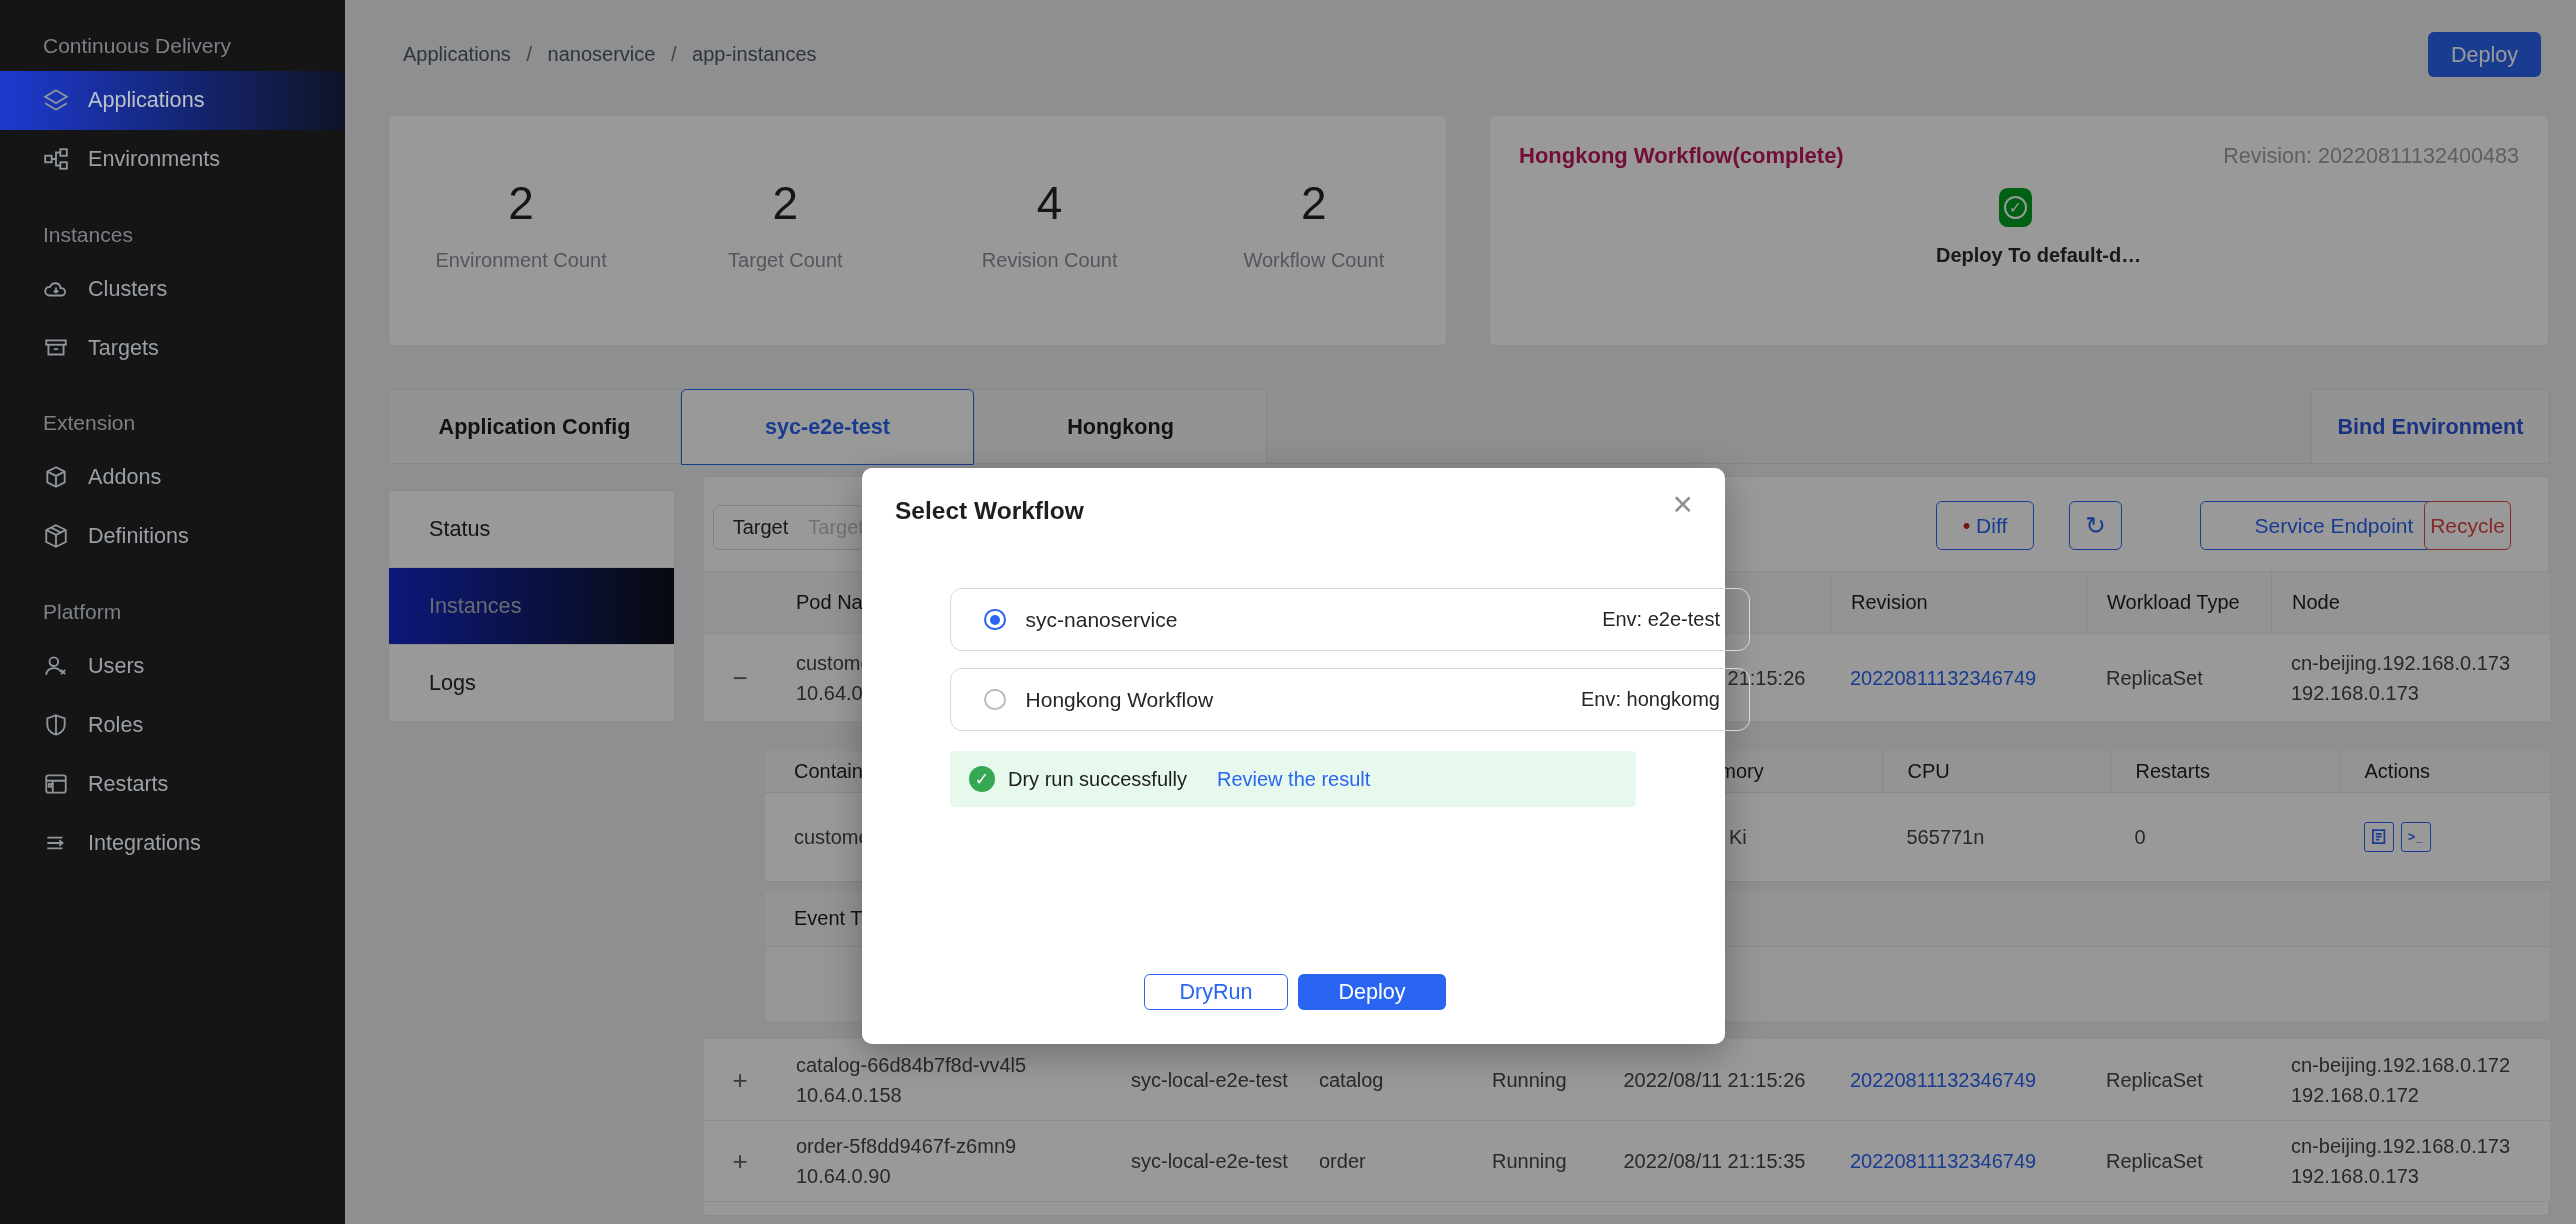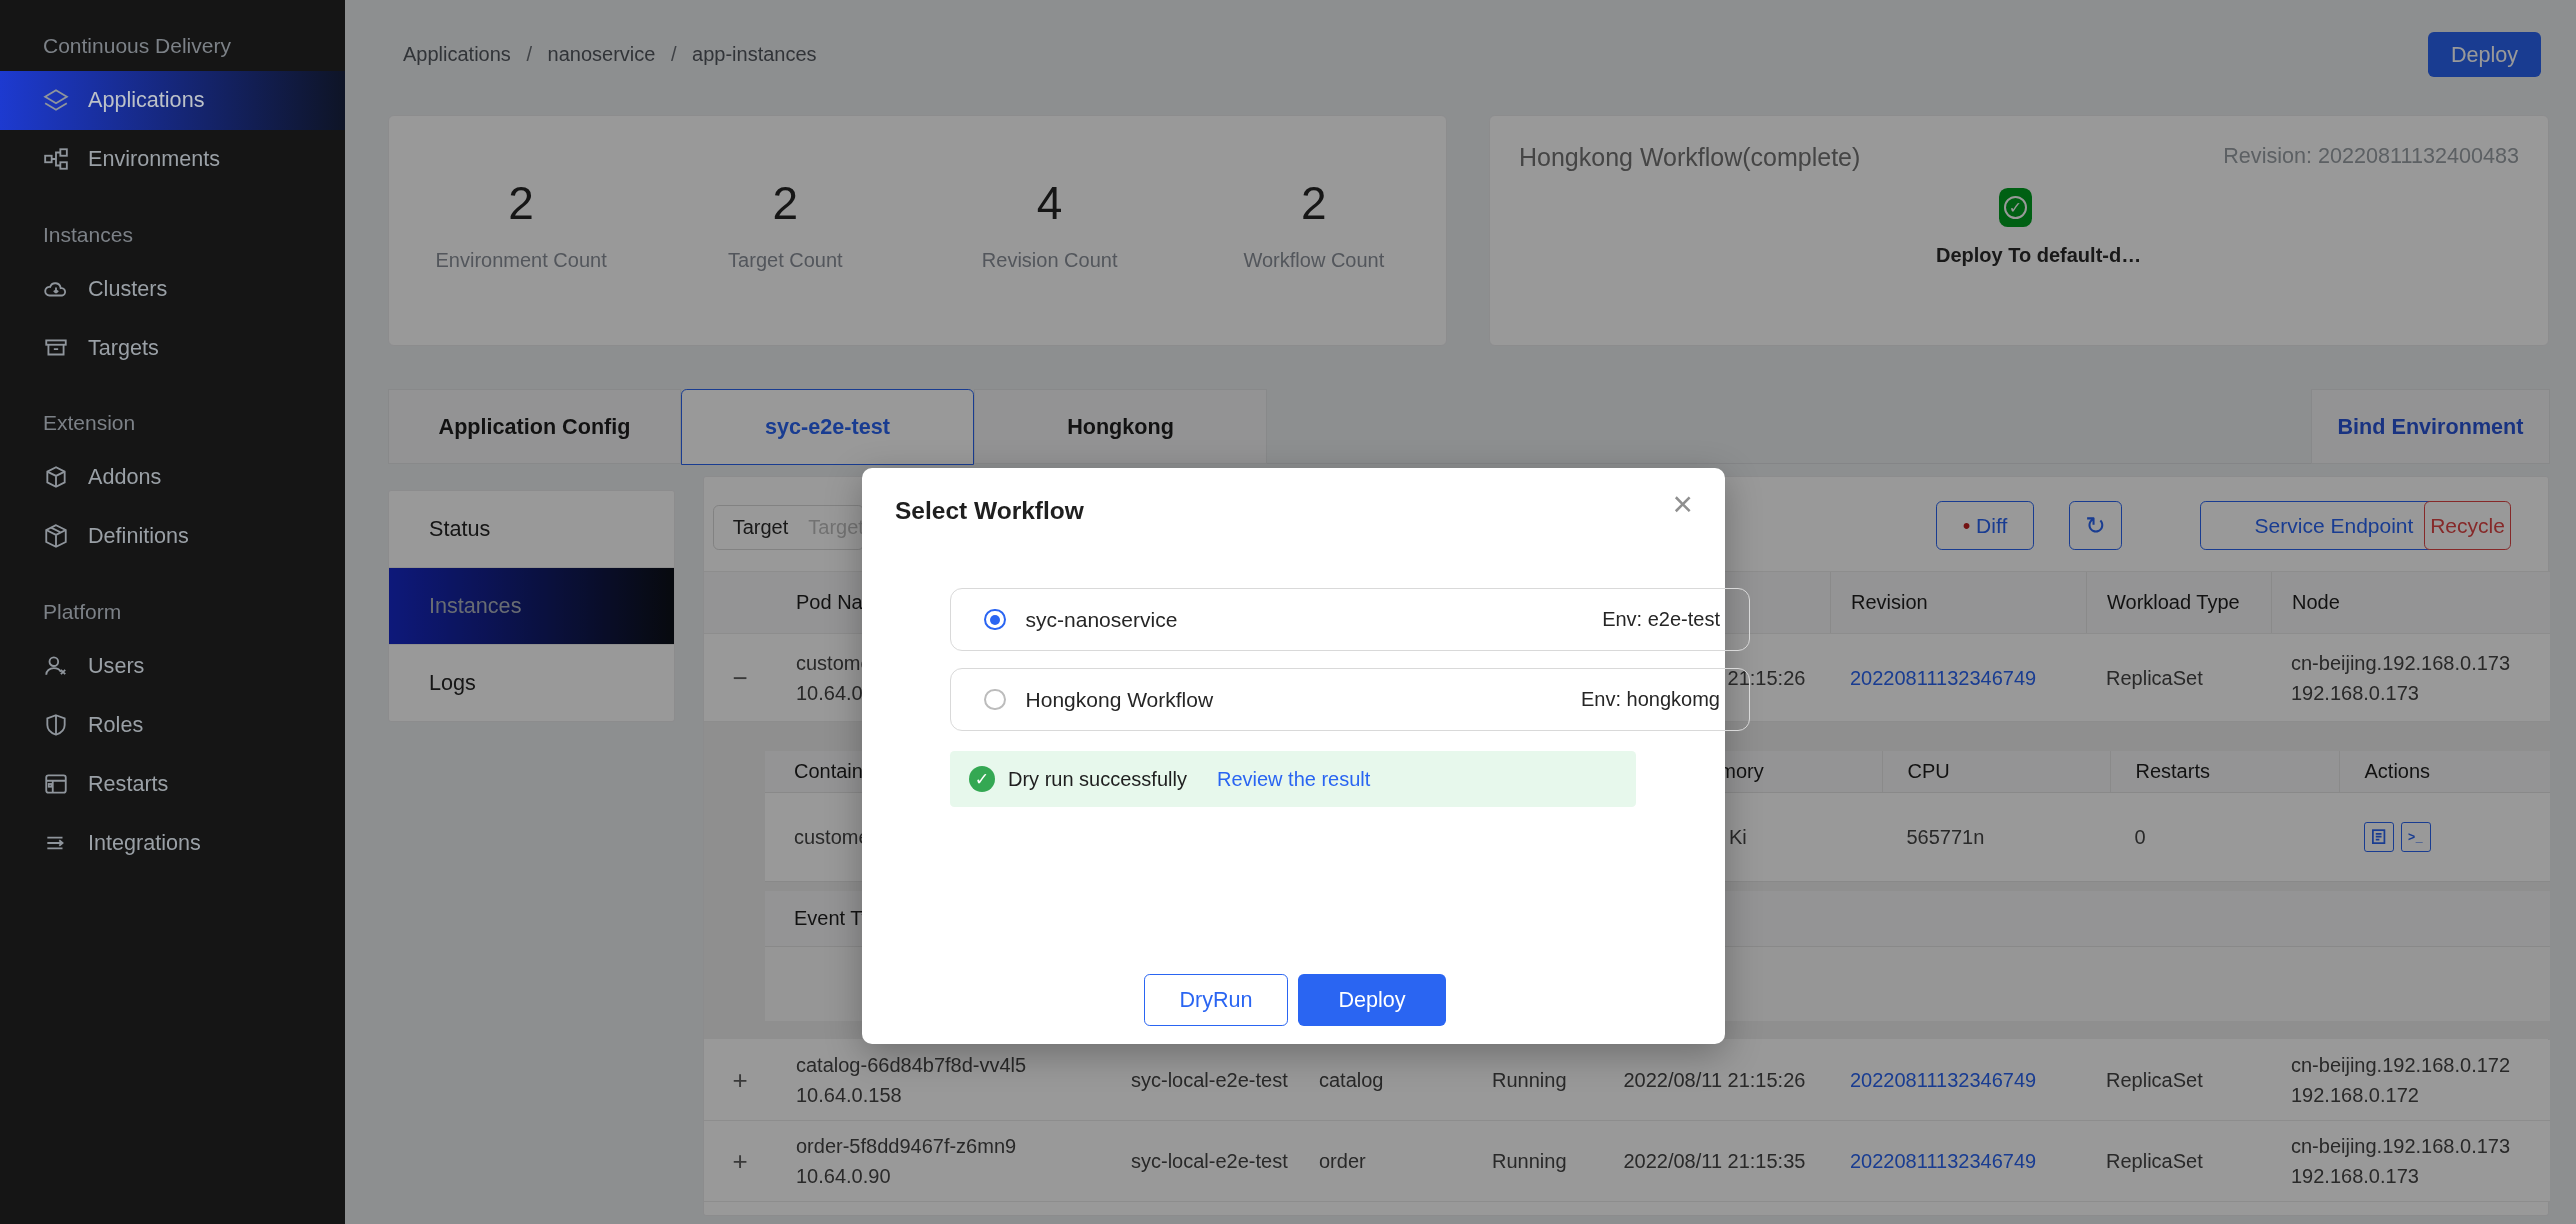--- a/index.html
+++ b/index.html
@@ -23,21 +23,21 @@
   .btn-primary-top { position:absolute; right:35px; top:32px; width:113px; height:45px;
     background:#2a65f2; color:#fff; font-size:21.6px; border:none; border-radius:5.8px; cursor:pointer; }
 
   .card { position:absolute; background:#fff; border:0.7px solid #e9eaec; border-radius:5.8px; }
   .stats-card { left:43px; top:115px; width:1059px; height:231px; display:flex; align-items:center; }
   .stat { flex:1; text-align:center; margin-top:-13px; }
   .stat-value { font-size:46px; color:#262626; }
   .stat-label { font-size:20px; color:#8a9099; margin-top:19px; }
 
   .wf-card { left:1144px; top:115px; width:1060px; height:231px; }
-  .wf-title { position:absolute; left:29px; top:27px; font-size:25px; font-weight:normal; color:#737373; }
+  .wf-title { position:absolute; left:29px; top:27px; font-size:22px; font-weight:bold; color:#be185d; }
   .wf-revision { position:absolute; right:29px; top:27px; font-size:21.6px; color:#9aa0a6; }
   .wf-node { position:absolute; left:446px; top:72px; width:159px; text-align:center; }
   .wf-node-icon { width:33px; height:39px; margin:0 auto; background:#00a121; border-radius:8.7px;
     display:flex; align-items:center; justify-content:center; }
   .wf-node-check { width:23px; height:23px; border:2.2px solid #fff; border-radius:50%;
     color:#fff; font-size:16px; line-height:19.5px; text-align:center; }
   .wf-node-label { margin-top:17.3px; font-size:20px; font-weight:bold; color:#2a2a2a; white-space:nowrap; }
 
   
   .tabsrow { position:absolute; left:43px; top:389px; width:2162px; height:75px;
@@ -127,21 +127,21 @@
   .radio.checked::after { content:""; position:absolute; left:50%; top:50%; width:10px; height:10px;
     transform:translate(-50%,-50%); border-radius:50%; background:#2a65f2; }
   .opt-label { font-size:21px; color:#262626; }
   .opt-env { margin-left:auto; font-size:20px; color:#262626; }
   .banner { position:absolute; left:88px; top:283px; width:686px; height:56px; background:#e7f8ec;
     border-radius:4.3px; display:flex; align-items:center; padding-left:19px; }
   .banner-check { width:26px; height:26px; border-radius:50%; background:#34a853; color:#fff;
     font-size:17.3px; line-height:26px; text-align:center; flex:0 0 auto; }
   .banner-text { margin-left:13px; font-size:20px; color:#1f1f1f; }
   .banner-link { margin-left:30px; font-size:20px; color:#2a65f2; cursor:pointer; }
-  .modal-btn { position:absolute; top:506px; height:52px; border-radius:5.8px; font-size:21.6px; cursor:pointer; }
+  .modal-btn { position:absolute; top:506px; height:36px; border-radius:5.8px; font-size:21.6px; cursor:pointer; }
   .btn-dryrun { left:282px; width:144px; background:#fff; border:1.4px solid #2a65f2; color:#2a65f2; }
   .btn-deploy { left:436px; width:148px; background:#2a65f2; border:none; color:#fff; }
 </style>
 </head>
 <body>
 
 <div class="sidebar">
   <div class="side-section-label">Continuous Delivery</div>
   <div class="side-items">
     <div class="nav-item active">

